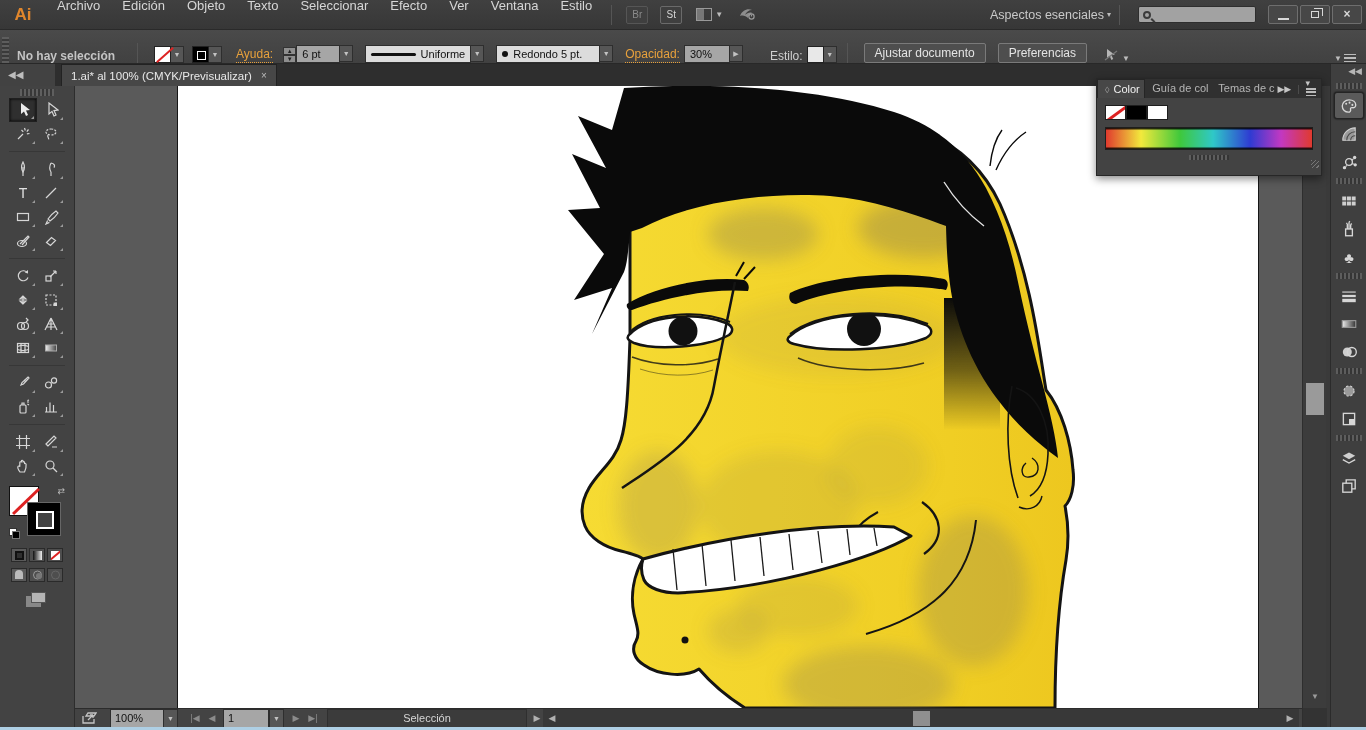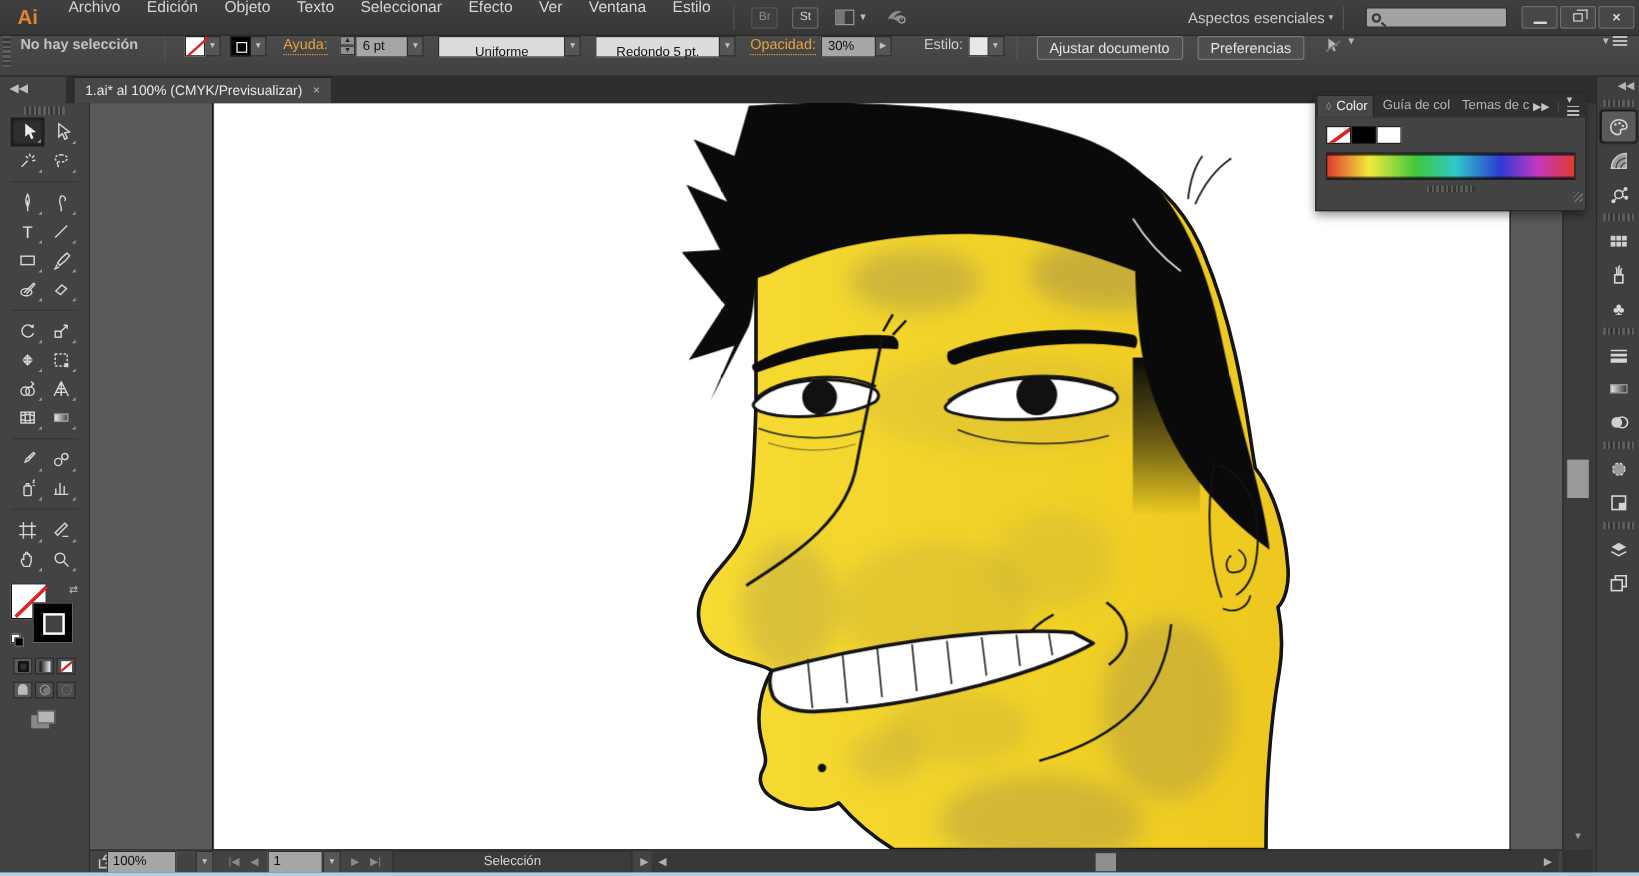--- a/index.html
+++ b/index.html
@@ -35,39 +35,39 @@
     font-size:12px; text-align:center; line-height:17px; font-weight:bold; }
   .winbtn .bar { position:absolute; left:9px; top:12px; width:11px; height:2px; background:#d8d8d8; }
   .winbtn .rest { position:absolute; left:10px; top:5px; width:8px; height:7px; border:1.5px solid #d8d8d8; }
   .winbtn .rest::before { content:""; position:absolute; left:2px; top:-4px; width:8px; height:7px;
     border:1.5px solid #d8d8d8; border-bottom:none; border-left:none; }
   #win-controls { display:flex; margin-right:4px; }
 
   
   #optionsbar { position:absolute; left:0; top:30px; width:1366px; height:34px;
     background:linear-gradient(#4a4a4a,#414141); border-bottom:1px solid #282828;
-    display:flex; align-items:flex-start; color:#cfcfcf; font-size:12px; }
+    display:flex; align-items:flex-end; color:#cfcfcf; font-size:12px; }
   .vgrip { width:7px; height:26px; margin:0 4px 0 2px;
     background:repeating-linear-gradient(#5d5d5d 0 2px, #3a3a3a 2px 4px); }
   .opt-label { margin:0 4px; }
   .accent { color:#e8a13c; border-bottom:1px dotted #e8a13c; padding-bottom:1px; }
   .swatch-btn { width:17px; height:17px; border:1px solid #222; background:#fff; position:relative; }
   .swatch-btn.none::after { content:""; position:absolute; left:-1px; top:7px; width:22px; height:2px;
     background:#d22; transform:rotate(-42deg); }
   .swatch-btn.stroke-proxy { background:#000; }
   .swatch-btn.stroke-proxy::before { content:""; position:absolute; left:4px; top:4px; width:7px; height:7px;
     border:1.5px solid #fff; }
   .dd { width:13px; height:17px; background:#565656; border:1px solid #2e2e2e; border-left:none;
     color:#c2c2c2; font-size:7px; text-align:center; line-height:16px; }
   .stepper { display:flex; flex-direction:column; margin-left:6px; }
   .stepper div { width:13px; height:8px; background:#8f8f8f; border:1px solid #333;
     color:#222; font-size:6px; line-height:7px; text-align:center; }
   .field { height:18px; background:#a6a6a6; border:1px solid #2e2e2e; color:#111;
     font-size:11px; line-height:16px; padding:0 5px; }
-  .field.lite { background:#dcdcdc; display:flex; align-items:center; gap:5px;flex-direction:column; }
+  .field.lite { background:#dcdcdc; display:flex; align-items:center; gap:5px; }
   .uniform-line { width:46px; height:3px; background:#111; border-radius:2px; }
   .dot { width:6px; height:6px; background:#111; border-radius:50%; display:inline-block; }
   .push-btn { height:20px; background:#4e4e4e; border:1px solid #7a7a7a; border-radius:2px;
     color:#e4e4e4; font-size:12px; padding:0 10px; line-height:18px; margin:0 6px; }
   .ptr-strike { position:relative; width:16px; height:16px; margin-left:10px; }
   .ptr-strike svg { position:absolute; }
   #ob-menu { margin-left:auto; margin-right:10px; display:flex; align-items:center; gap:2px; }
   .mlines { display:inline-block; width:12px; height:9px;
     background:repeating-linear-gradient(#bbb 0 1.5px, transparent 1.5px 3.5px); }
 
@@ -648,21 +648,21 @@
     <div id="v-corner"></div>
   </div>
 
   <div id="statusbar">
     <div style="left:6px; width:22px; padding-top:2px">
       <svg width="16" height="14" viewBox="0 0 16 14">
           <path d="M2 5v7h11V8 M5 5h8l2-3h-8z" fill="none" stroke="#c5c5c5" stroke-width="1.3"></path>
           <path d="M7 9l5-5M12 4h-3M12 4v3" stroke="#c5c5c5" stroke-width="1.3" fill="none"></path>
         </svg>
     </div>
-    <div class="sb-field" style="left:14px; width:58px">100%</div>
+    <div class="sb-field" style="left:35px; width:58px">100%</div>
     <div class="sb-dd" style="left:88px; width:15px">▼</div>
     <div class="nav-arr" style="left:112px; width:16px">|◀</div>
     <div class="nav-arr" style="left:130px; width:14px">◀</div>
     <div class="sb-field" style="left:148px; width:46px">1</div>
     <div class="sb-dd" style="left:194px; width:15px">▼</div>
     <div class="nav-arr" style="left:214px; width:14px">▶</div>
     <div class="nav-arr" style="left:230px; width:16px">▶|</div>
     <div id="sb-status" style="left:252px; width:200px">Selección</div>
     <div class="nav-arr" style="left:456px; width:12px; color:#b0b0b0">▶</div>
     <div id="hs-track" style="left:468px; width:756px">

